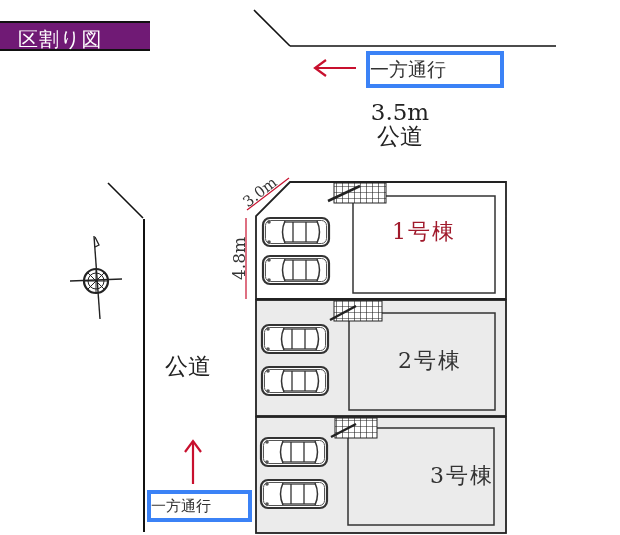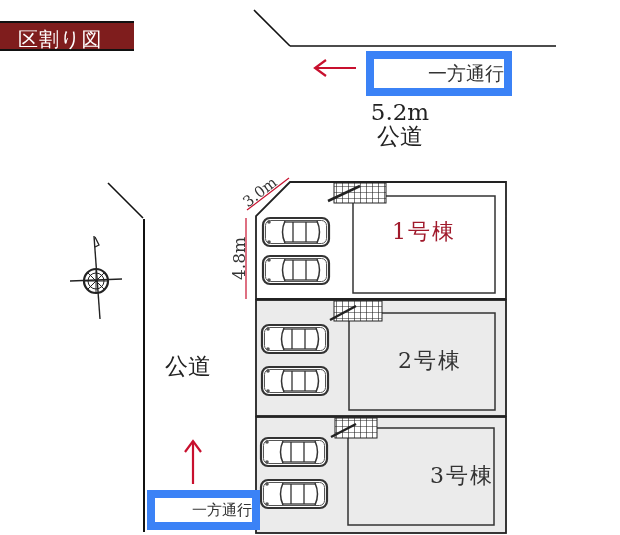--- a/index.html
+++ b/index.html
@@ -1,26 +1,26 @@
 <!DOCTYPE html>
 <html><head>
 <meta charset="utf-8">
 <style>
   html, body { margin: 0; padding: 0; background: #ffffff; }
   body { width: 620px; height: 535px; position: relative; overflow: hidden;
          font-family: "DejaVu Serif", "Liberation Serif", serif; }
   .abs { position: absolute; }
   #title-box { left: 0; top: 17px; width: 137px; height: 36px; }
   #title-box .bar { position:absolute; left:0; top:0; width:137px; height:36px; background:#ffffff; }
-  #title-box .inner { position:absolute; left:0; top:4px; width:134px; height:26px; background:#7f1d1d;
+  #title-box .inner { position:absolute; left:0; top:4px; width:150px; height:26px; background:#701a75;
       border-top:2px solid #111; border-bottom:2px solid #111; }
   #title-box .label { position:absolute; left:18px; top:3px; color:#ffffff; font-size:20px;
       font-family: "DejaVu Sans", "Liberation Sans", sans-serif; letter-spacing:1px; }
-  .oneway { border: 8px solid #3b82f6; background:#fff; color:#333;
-      font-family: "DejaVu Sans", "Liberation Sans", sans-serif; text-align:right; }
+  .oneway { border: 4px solid #3b82f6; background:#fff; color:#333;
+      font-family: "DejaVu Sans", "Liberation Sans", sans-serif; text-align:left; }
   .road-label { text-align:center; color:#222; line-height:1.05; }
   .lot-name { color:#333; font-size:22px; letter-spacing:2px; }
   .lot-name.red { color:#a0192b; }
   .dim { color:#333; font-size:17px; }
 </style>
 </head>
 <body>
 
 <div id="title-box" class="abs">
   <div class="bar"></div>
@@ -120,21 +120,21 @@
   <g>
     <line x1="247" y1="210" x2="289" y2="178" stroke="#c8102e" stroke-width="1.2"></line>
   </g>
 </svg>
 
 <div class="abs oneway" style="left:366px;top:51px;width:130px;height:29px;font-size:19px;line-height:29px;">
   <span>一方通行</span>
 </div>
 
 <div class="abs road-label" style="left:355px;top:100px;width:90px;font-size:23px;">
-  <div>5.2m</div>
+  <div>3.5m</div>
   <div>公道</div>
 </div>
 
 <div class="abs road-label" style="left:143px;top:354px;width:90px;font-size:23px;">
   <div>公道</div>
 </div>
 
 <div class="abs oneway" style="left:147px;top:490px;width:97px;height:24px;font-size:15px;line-height:24px;">
   <span>一方通行</span>
 </div>

